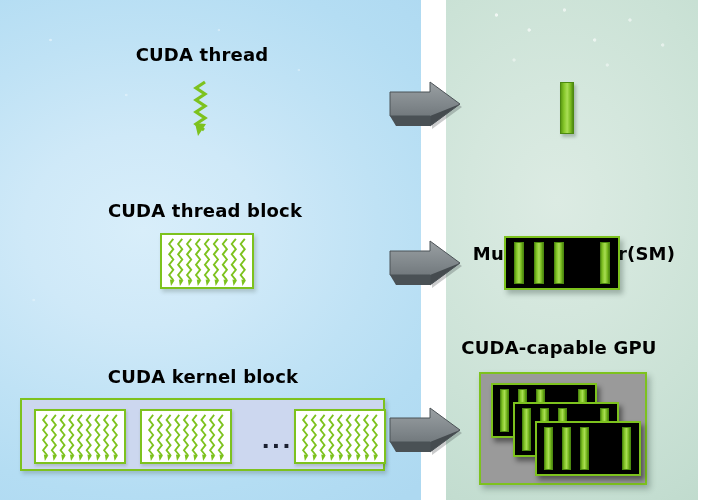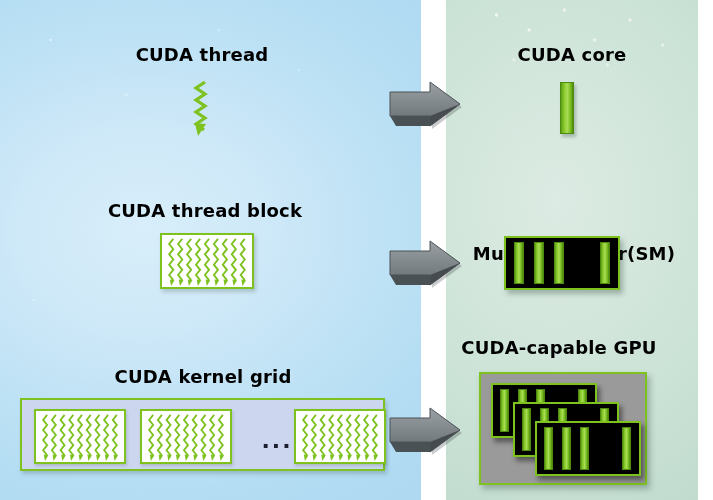--- a/index.html
+++ b/index.html
@@ -180,21 +180,20 @@
         <path d="M0 12 L40 12 L40 2 L70 24 L40 46 L40 36 L0 36 Z" fill="#2c3134" opacity=".25" transform="translate(2,3)"></path>
         <path d="M0 12 L40 12 L40 2 L70 24 L40 46 L40 36 L0 36 Z" fill="url(#arrTop)"></path>
         <path d="M0 36 L40 36 L40 46 L70 24 L70 24 L40 46 L40 36 Z" fill="url(#arrBot)"></path>
         <path d="M40 36 L40 46 L70 24 Z" fill="#454b4f"></path>
         <path d="M0 36 L40 36 L40 46 L6 46 Z" fill="#4a5155"></path>
         <path d="M0 12 L40 12 L40 2 L70 24 L40 46 L40 36 L0 36 Z" fill="none" stroke="#4b5256" stroke-width="1"></path>
       </g>
     </svg>
   </div>
 
-  <div class="label" style="left:452px; top:44px; width:240px;">CUDA core</div>
 
   <div style="position:absolute; left:560px; top:82px; width:12px; height:50px;
               background:linear-gradient(to right,#5e9c14 0%,#86c72a 25%,#a9de55 52%,#79bb20 80%,#4f8b10 100%);
               border:1px solid #4d8a10; box-shadow:2px 3px 3px rgba(40,60,40,.28);">
   </div>
 
   <div class="label" style="left:55px; top:200px; width:300px;text-align:center;">CUDA thread block</div>
 
   <div class="thread-block" style="left:160px; top:233px; width:94px; height:56px;">
     <svg class="block-fill" viewBox="0 0 94 56" preserveAspectRatio="none" id="tb-svg">
@@ -236,21 +235,21 @@
     <span>Multiprocessor(SM)</span>
   </div>
 
   <div class="sm-box" style="left:504px; top:236px; width:116px; height:54px;">
     <div class="sm-bar" style="left:8px;  width:10px;"></div>
     <div class="sm-bar" style="left:28px; width:10px;"></div>
     <div class="sm-bar" style="left:48px; width:10px;"></div>
     <div class="sm-bar" style="left:94px; width:10px;"></div>
   </div>
 
-  <div class="label" style="left:53px; top:366px; width:300px;">CUDA kernel grid</div>
+  <div class="label" style="left:53px; top:366px; width:300px;">CUDA kernel block</div>
 
   <div class="grid-box" style="left:20px; top:398px; width:365px; height:73px;">
     <div class="thread-block" style="left:12px; top:9px; width:92px; height:55px; box-shadow:1px 2px 3px rgba(40,60,40,.2);">
       <svg class="block-fill" viewBox="0 0 92 55" preserveAspectRatio="none" id="kg-svg-0">
           <path d="M11.66 4.00 L7.45 9.29 L11.66 14.57 L7.45 19.86 L11.66 25.15 L7.45 30.44 L11.66 35.72 L7.45 41.01 L11.66 46.30" fill="none" stroke="#7dc21e" stroke-width="1.91" stroke-linecap="butt" stroke-linejoin="miter"></path>
           <path d="M12.94 46.30 L9.29 52.31 L8.20 45.58 Z" fill="#7dc21e"></path>
           <path d="M20.77 4.00 L16.56 9.29 L20.77 14.57 L16.56 19.86 L20.77 25.15 L16.56 30.44 L20.77 35.72 L16.56 41.01 L20.77 46.30" fill="none" stroke="#7dc21e" stroke-width="1.91" stroke-linecap="butt" stroke-linejoin="miter"></path>
           <path d="M22.05 46.30 L18.40 52.31 L17.31 45.58 Z" fill="#7dc21e"></path>
           <path d="M29.88 4.00 L25.67 9.29 L29.88 14.57 L25.67 19.86 L29.88 25.15 L25.67 30.44 L29.88 35.72 L25.67 41.01 L29.88 46.30" fill="none" stroke="#7dc21e" stroke-width="1.91" stroke-linecap="butt" stroke-linejoin="miter"></path>
           <path d="M31.16 46.30 L27.51 52.31 L26.42 45.58 Z" fill="#7dc21e"></path>

